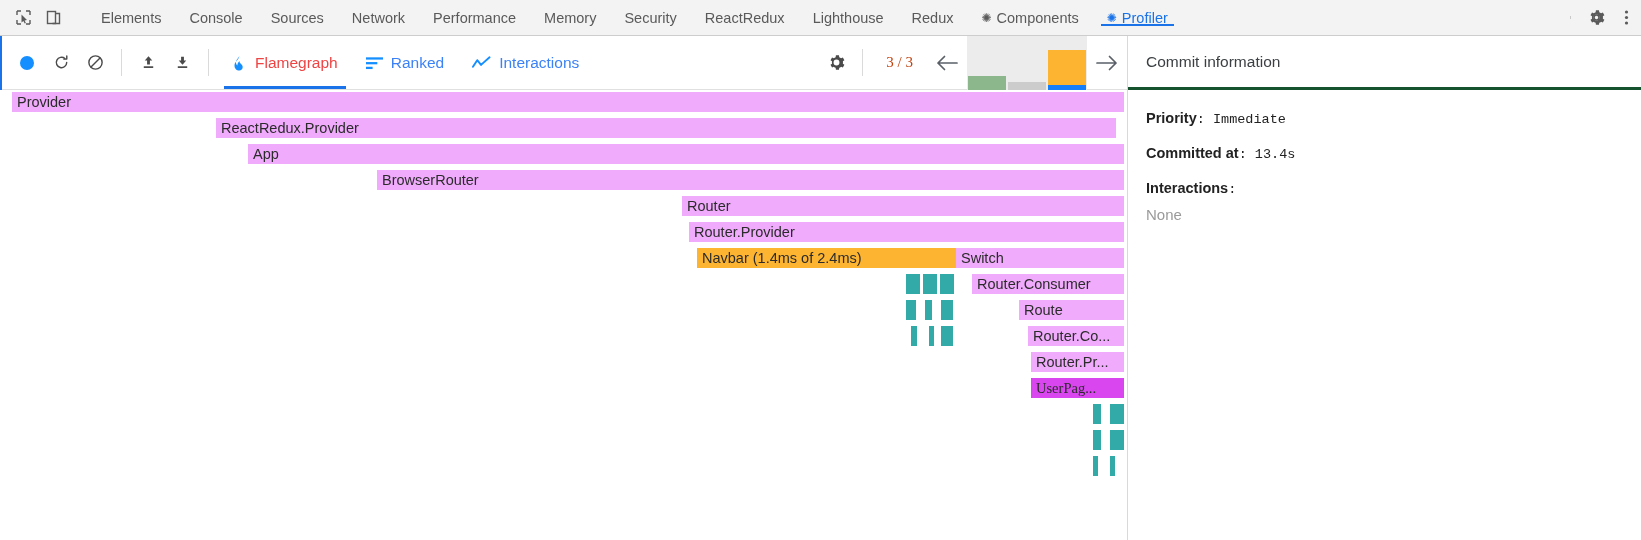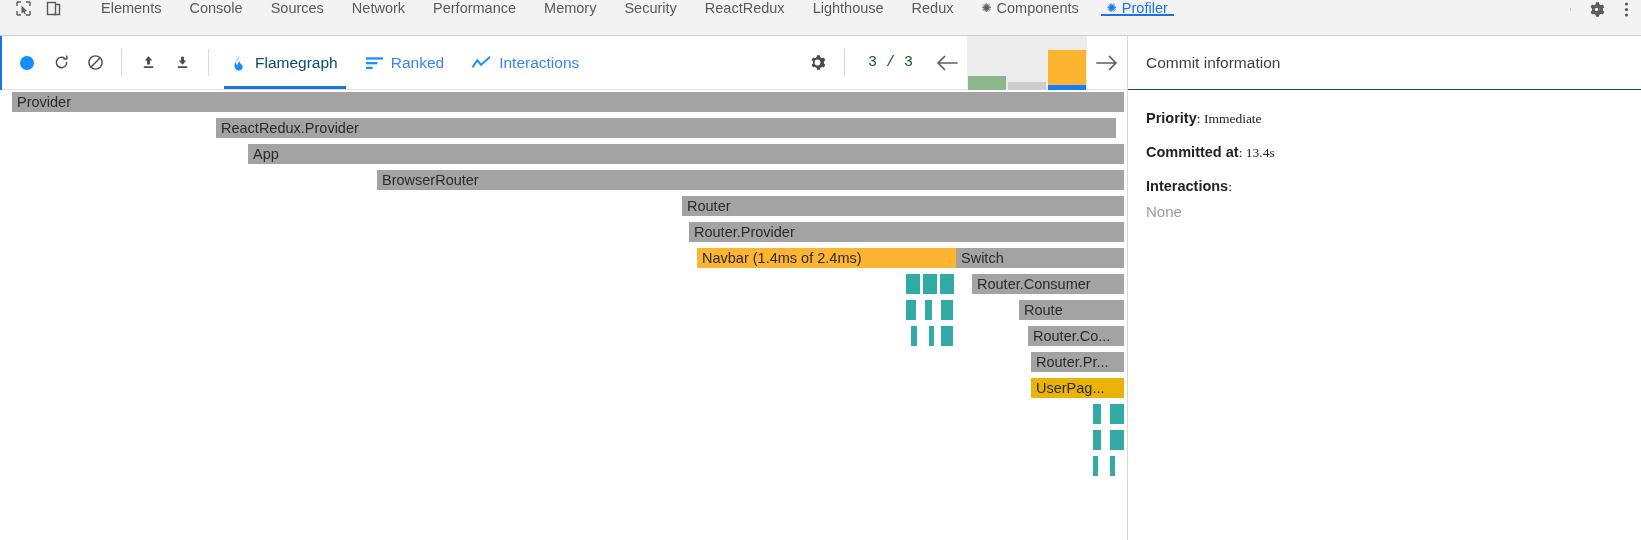--- a/index.html
+++ b/index.html
@@ -11,21 +11,21 @@
   }
   body { display: flex; flex-direction: column; }
 
   
   .devtools-tabbar {
     height: 36px;
     min-height: 36px;
     background: #f3f3f3;
     border-bottom: 1px solid #cdcdcd;
     display: flex;
-    align-items: flex-start;
+    align-items: center;
     padding-left: 8px;
   }
   .tb-icon-btn {
     width: 30px;
     display: flex; align-items: center; justify-content: center;
     cursor: pointer;
   }
   .tb-sep {
     width: 1px; background: #c9c9c9;
     margin: 8px 10px 8px 8px;
@@ -80,29 +80,29 @@
     cursor: pointer;
   }
   .pt-sep { width: 1px; background: #dadada; margin: 13px 9px; }
   .pt-tab {
     display: flex; align-items: center; gap: 8px;
     padding: 0 14px;
     font-size: 15.5px; color: #3b82f6;
     cursor: pointer; white-space: nowrap;
     position: relative;
   }
-  .pt-tab.active { color: #0c4a6e; }
+  .pt-tab.active { color: #ef4444; }
   .pt-tab.active::after {
     content: ""; position: absolute; left: 6px; right: 6px; bottom: 0;
     height: 3px; background: #1a73e8;
   }
   .pt-spacer { flex: 1; }
   .pt-count {
-    font-family: Liberation Mono, monospace;
-    font-size: 15px; color: #14532d;
+    font-family: Liberation Serif, serif;
+    font-size: 15px; color: #c2410c;
     display: flex; align-items: center;
     padding: 0 14px; white-space: nowrap;
   }
   .pt-arrow {
     width: 40px; display: flex; align-items: center; justify-content: center;
     cursor: pointer;
   }
 
   
   .commit-strip {
@@ -135,47 +135,47 @@
     height: 20px;
     font-size: 14.5px;
     line-height: 20px;
     color: #2b2b2b;
     padding-left: 5px;
     white-space: nowrap;
     overflow: hidden;
     border-right: 1px solid #fff;
     cursor: pointer;
   }
-  .frame.gray   { background: #a3a3a3; }
+  .frame.gray   { background: #f0abfc; }
   .frame.orange { background: #fcb431; }
-  .frame.green  { background: #eab308; }
+  .frame.green  { background: #d946ef; font-family: Liberation Serif, serif; }
   .frame.teal   { background: #32aaa8; }
 
   
   .profiler-right {
     flex: 1; display: flex; flex-direction: column; background: #fff;
     min-width: 0;
   }
   .right-header {
     height: 54px; min-height: 54px;
     display: flex; align-items: center;
     padding-left: 18px;
     font-size: 15.5px; color: #3c4043;
-    border-bottom: 1px solid #14532d;
+    border-bottom: 3px solid #14532d;
   }
   .right-body { padding: 18px 0 0 18px; }
   .info-row {
     font-size: 14.5px;
     color: #222;
     margin-bottom: 13px;
     line-height: 1.4;
   }
   .info-row .k { font-weight: bold; }
   .info-row .v {
-    font-family: Liberation Serif, serif;
+    font-family: Liberation Mono, monospace;
     font-size: 13.5px;
   }
   .info-none {
     font-size: 15px; color: #9a9a9a; margin-top: -7px;
   }
 </style>
 </head>
 <body>
 
 <div class="devtools-tabbar">

